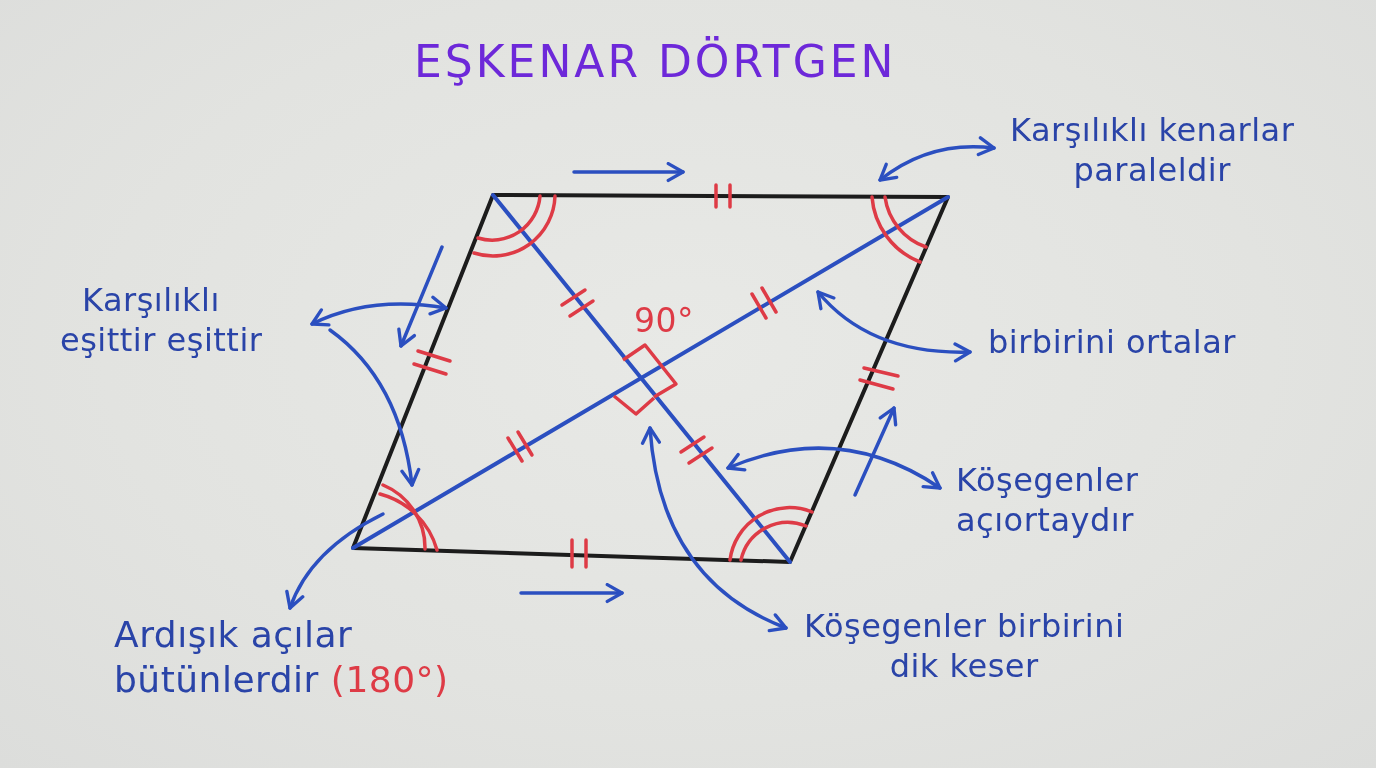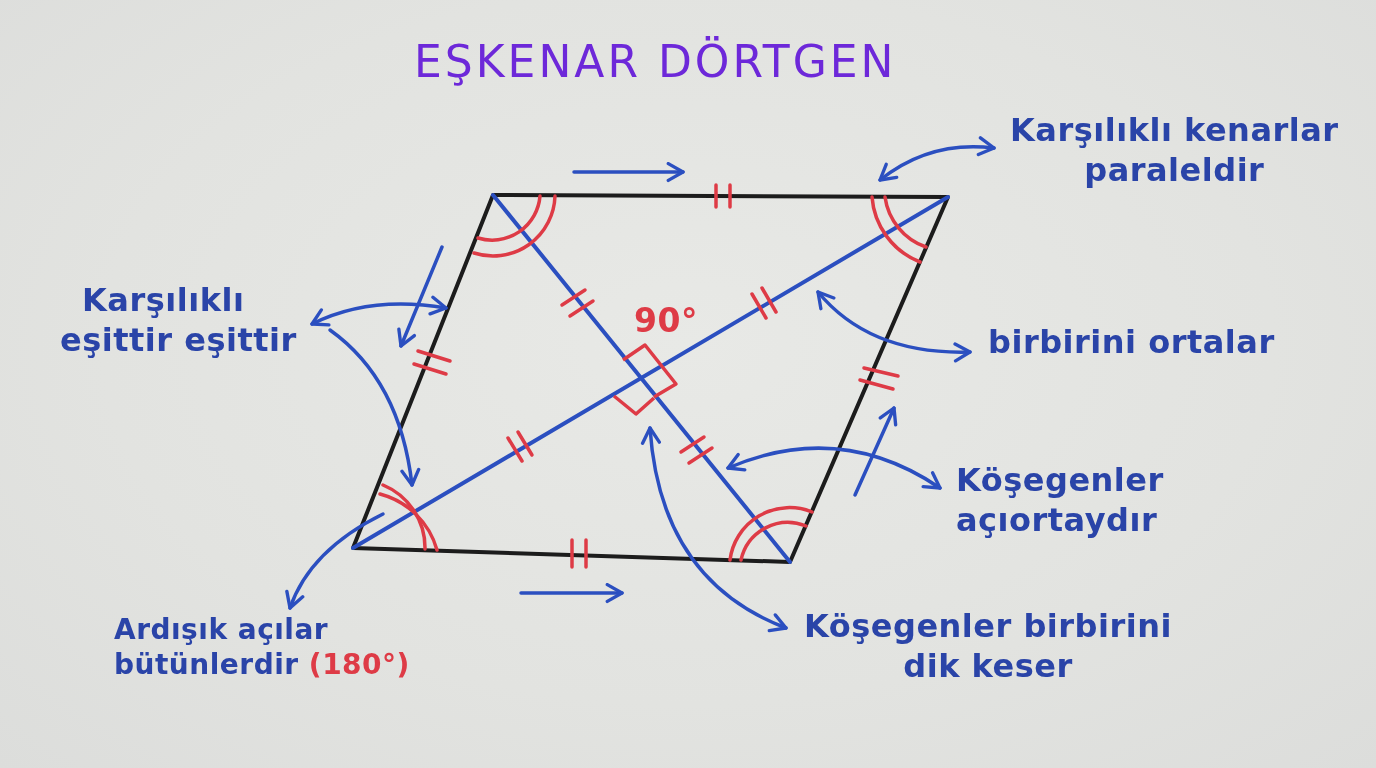--- a/index.html
+++ b/index.html
@@ -11,21 +11,21 @@
   }
   .board {
     position: absolute; left: 0; top: 0; width: 1376px; height: 768px;
     background: radial-gradient(ellipse at 50% 45%, #e8e9e6 0%, #e2e3e0 60%, #dcdddb 100%);
   }
   svg.diagram { position: absolute; left: 0; top: 0; }
   .lbl {
     position: absolute;
     color: #2a44a8;
     font-family: "DejaVu Sans", sans-serif;
-    font-weight: 700;
+    font-weight: 400;
     white-space: nowrap;
     line-height: 1.25;
     letter-spacing: 0.5px;
   }
   .red { color: #de3b46; }
   .title {
     position: absolute; left: 414px; top: 36px;
     font-size: 44px; color: #6d28d9; letter-spacing: 3px;
     font-family: "DejaVu Sans", sans-serif; white-space: nowrap;
   }
@@ -135,21 +135,21 @@
 
 <div class="lbl" style="left:988px; top:322px; font-size:32px;">
   <div>birbirini ortalar</div>
 </div>
 
 <div class="lbl" style="left:956px; top:460px; font-size:32px;">
   <div>Köşegenler</div>
   <div>açıortaydır</div>
 </div>
 
-<div class="lbl" style="left:114px; top:612px; font-size:28px;">
+<div class="lbl" style="left:114px; top:612px; font-size:36px;">
   <div>Ardışık açılar</div>
   <div>
     <span>bütünlerdir</span>
     <span class="red">(180°)</span>
   </div>
 </div>
 
 <div class="lbl" style="left:804px; top:606px; font-size:32px;text-align:center;">
   <div>Köşegenler birbirini</div>
   <div>dik keser</div>

